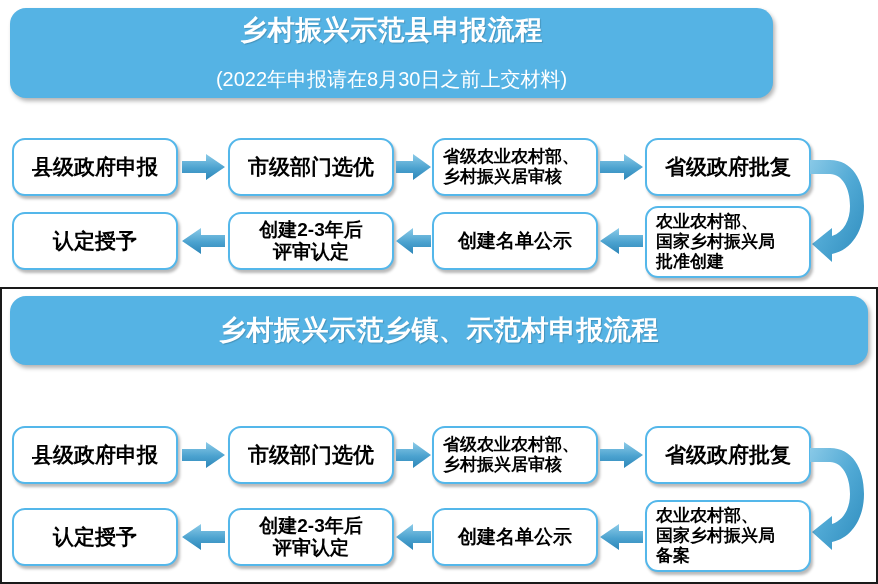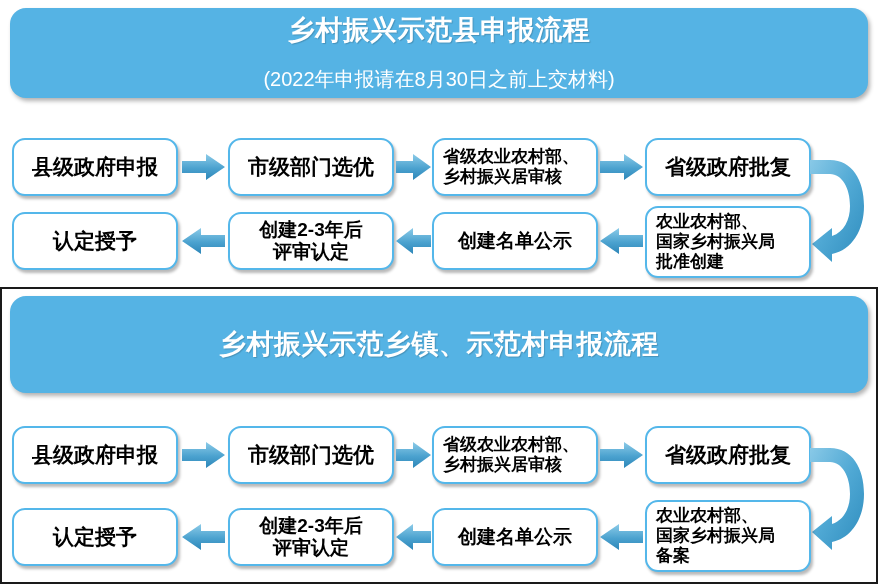--- a/index.html
+++ b/index.html
@@ -93,21 +93,21 @@
   .divider {
     position: absolute;
     background: #1a1a1a;
   }
 </style>
 </head>
 <body>
 
 <div class="page">
 
-  <div class="banner" style="left:10px; top:8px; width:858px; height:90px;">
+  <div class="banner" style="left:10px; top:8px; width:763px; height:90px;">
     <div class="banner-title">乡村振兴示范县申报流程</div>
     <div class="banner-sub">(2022年申报请在8月30日之前上交材料)</div>
   </div>
 
   <div class="node center" style="left:12px; top:138px; width:166px; height:58px;">
     <span class="node-label">县级政府申报</span>
   </div>
 
   <div class="node center" style="left:228px; top:138px; width:166px; height:58px;">
     <span class="node-label">市级部门选优</span>
@@ -188,21 +188,21 @@
 
   <svg class="arrow" style="left:600px; top:226px;" width="44" height="30" viewBox="0 0 44 30">
     <path d="M43,9 L19,9 L19,2 L0,15 L19,28 L19,21 L43,21 Z" fill="url(#gL)"></path>
   </svg>
 
   <div class="divider" style="left:0px; top:287px; width:878px; height:2px;"></div>
   <div class="divider" style="left:0px; top:287px; width:2px; height:297px;"></div>
   <div class="divider" style="left:876px; top:287px; width:2px; height:297px;"></div>
   <div class="divider" style="left:0px; top:582px; width:878px; height:2px;"></div>
 
-  <div class="banner" style="left:10px; top:296px; width:858px; height:97px;">
+  <div class="banner" style="left:10px; top:296px; width:858px; height:69px;">
     <div class="banner-title">乡村振兴示范乡镇、示范村申报流程</div>
   </div>
 
   <div class="node center" style="left:12px; top:426px; width:166px; height:58px;">
     <span class="node-label">县级政府申报</span>
   </div>
 
   <div class="node center" style="left:228px; top:426px; width:166px; height:58px;">
     <span class="node-label">市级部门选优</span>
   </div>

